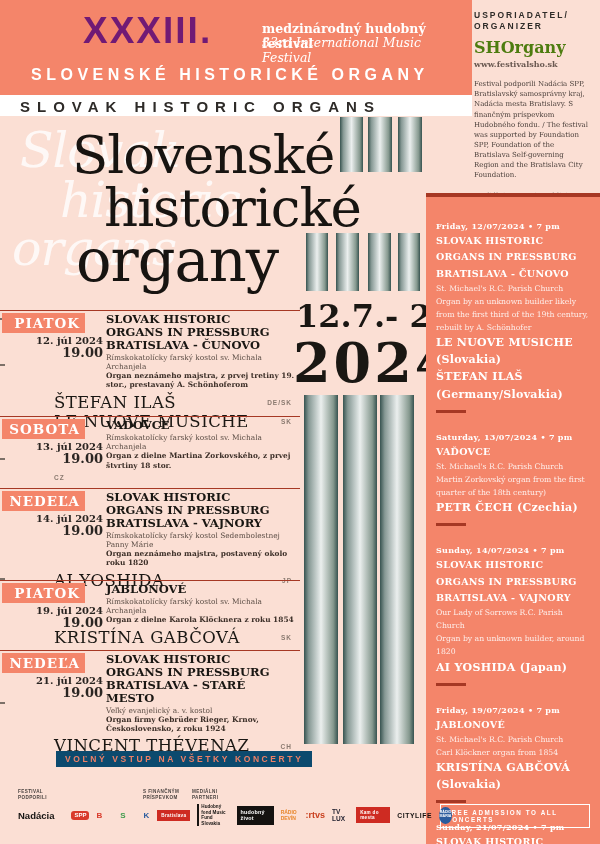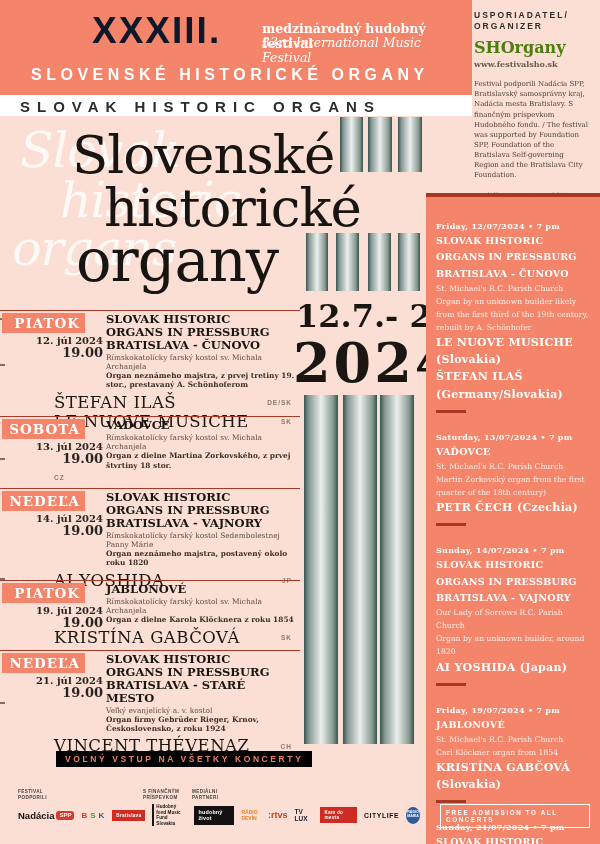--- a/index.html
+++ b/index.html
@@ -1,21 +1,21 @@
 <!DOCTYPE html>
 <html><head>
 <meta charset="utf-8">
 <style>
   html,body{margin:0;padding:0;background:#999;}
   .poster{position:relative;width:600px;height:844px;background:#FBDFD4;overflow:hidden;
           font-family:"DejaVu Serif","Liberation Serif",serif;color:#1A1713;}
 
   
   .hdr{position:absolute;left:0;top:0;width:472px;height:95px;background:#F4856A;}
-  .roman{position:absolute;left:92px;top:10px;color:#0f172a;font-family:"Liberation Sans",sans-serif;
+  .roman{position:absolute;left:83px;top:10px;color:#701a75;font-family:"Liberation Sans",sans-serif;
          font-weight:bold;font-size:37px;letter-spacing:2px;}
   .fest-sk{position:absolute;left:262px;top:21px;color:#fff;font-weight:bold;font-size:12.5px;}
   .fest-en{position:absolute;left:262px;top:35px;color:#fff;font-style:italic;font-size:12.5px;}
   .masthead-sk{position:absolute;left:31px;top:66px;color:#fff;font-family:"Liberation Sans",sans-serif;
          font-weight:bold;font-size:16px;letter-spacing:4.5px;white-space:nowrap;}
   .band{position:absolute;left:0;top:95px;width:472px;height:21px;background:#fff;}
   .masthead-en{position:absolute;left:20px;top:3px;color:#2E2B28;font-family:"Liberation Sans",sans-serif;
          font-weight:bold;font-size:15px;letter-spacing:7px;white-space:nowrap;}
 
   
@@ -63,27 +63,27 @@
         border-top:4px solid #A63824;box-sizing:border-box;padding:5px 8px 0 10px;color:#fff;}
   .s-date{font-weight:bold;font-size:8px;margin:19px 0 2px 0;letter-spacing:.3px;}
   .s-heading,.s-place{font-weight:bold;font-size:9.5px;line-height:1.72;letter-spacing:.3px;}
   .s-venue,.s-organ{font-size:7.7px;line-height:1.7;color:rgba(255,255,255,.85);}
   .s-artist{font-weight:bold;font-size:11px;line-height:1.55;letter-spacing:.3px;}
   .s-sep{width:30px;height:3px;background:#A63824;margin:7px 0 5px 0;}
   .free-box{position:absolute;left:14px;right:10px;bottom:16px;border:1px solid #fff;padding:4px 5px;
         font-size:6.3px;letter-spacing:1.6px;color:#fff;font-family:"Liberation Sans",sans-serif;font-weight:bold;}
 
   
-  .freeentry{position:absolute;left:56px;top:751px;background:#000000;padding:3px 9px;color:#EE8066;
+  .freeentry{position:absolute;left:56px;top:751px;background:#0c4a6e;padding:3px 9px;color:#EE8066;
         font-family:"Liberation Sans",sans-serif;font-weight:bold;font-size:8.5px;letter-spacing:2.6px;}
   .logos{position:absolute;left:18px;top:789px;width:402px;height:44px;font-family:"Liberation Sans",sans-serif;}
   .loglabel{position:absolute;top:0;font-size:4.6px;font-weight:bold;color:#4a4340;letter-spacing:.4px;
         line-height:1.3;width:46px;}
   .logorow{position:absolute;left:0;top:15px;display:flex;align-items:center;gap:7px;}
-  .chip{display:flex;align-items:center;gap:2px;}
+  .chip{display:flex;align-items:center;gap:17px;}
   .nad-txt{font-weight:bold;font-size:9.5px;color:#161412;}
   .spp{background:#D93A2B;color:#fff;border-radius:3px;font-size:6px;padding:1.5px 3px;font-weight:bold;}
   .bsk span{font-weight:bold;font-size:8px;letter-spacing:1px;}
   .redbox{background:#CE2B22;color:#fff;font-size:4.6px;font-weight:bold;padding:3px 4px;letter-spacing:.3px;}
   .hf{font-size:4.6px;color:#161412;font-weight:bold;line-height:1.2;border-left:2px solid #161412;padding-left:2px;}
   .blackbox{background:#141210;color:#fff;font-size:5.4px;font-weight:bold;padding:3.5px 4px;letter-spacing:.2px;}
   .devin{color:#E8862B;font-size:5px;font-weight:bold;line-height:1.25;}
   .rtvs{font-weight:bold;font-size:9px;color:#C9401F;}
   .tvlux{font-weight:bold;font-size:6.5px;color:#1d1d2c;}
   .citylife{font-weight:bold;font-size:6.8px;color:#141210;letter-spacing:.6px;}

